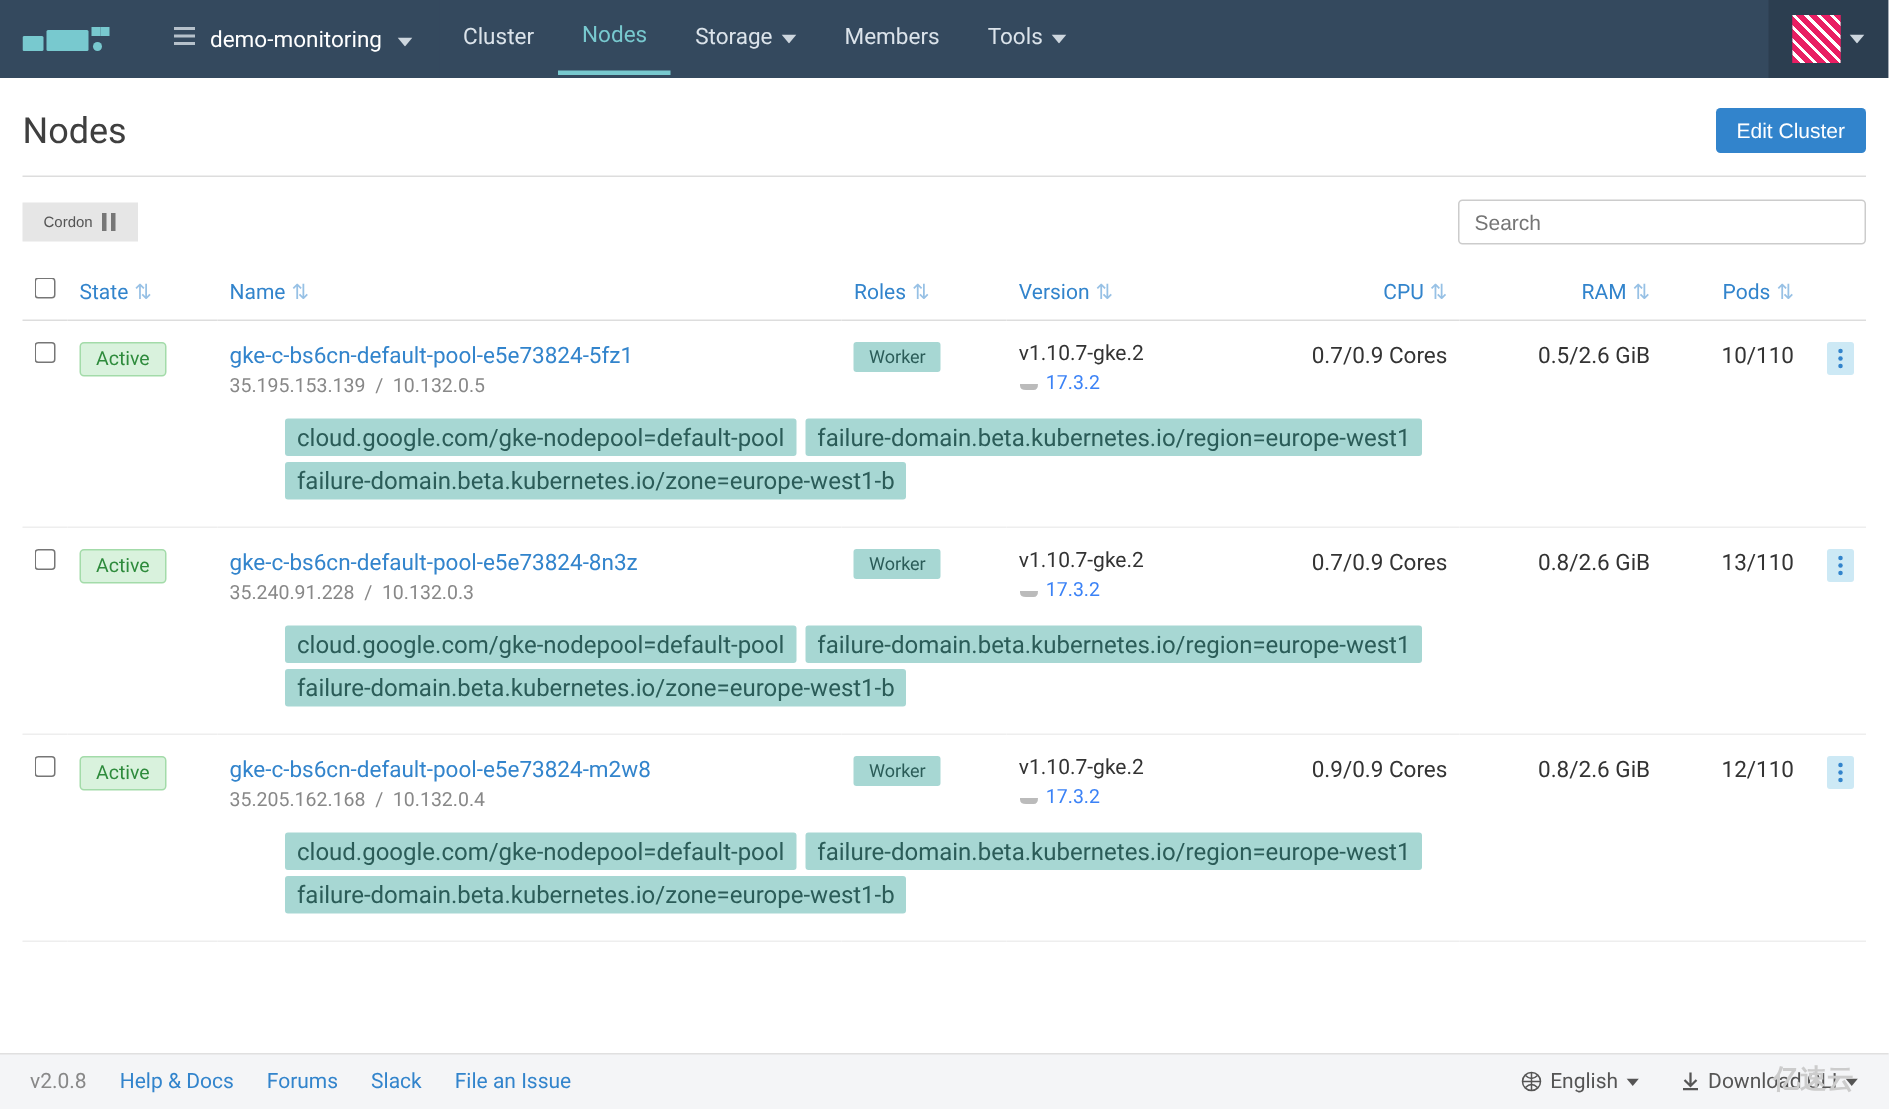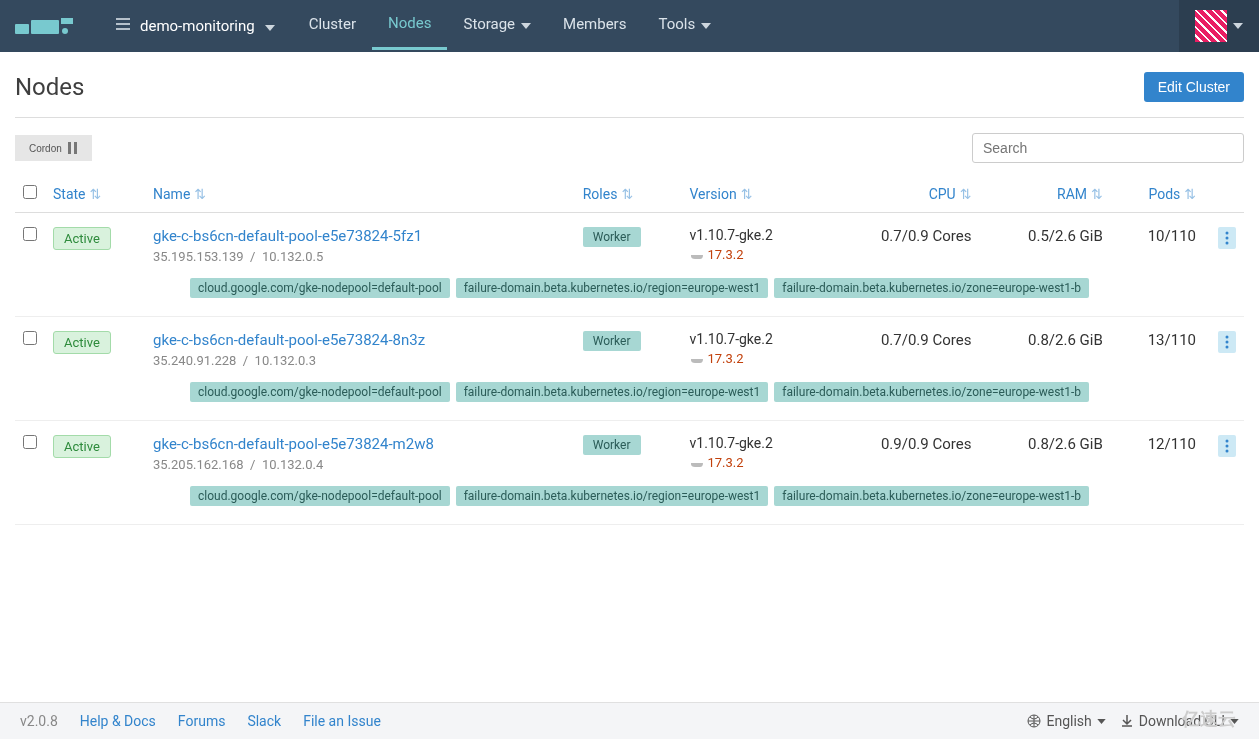--- a/index.html
+++ b/index.html
@@ -32,30 +32,30 @@
 .table td { padding: 10px 8px; vertical-align: top; border-bottom: 1px solid #eee; }
 .row-wrap td { border-bottom: none; padding-top:14px; }
 .labels-row td { padding-top: 4px; padding-bottom: 14px; border-bottom: 1px solid #eee;}
 .checkbox-cell { width: 28px; }
 .state-cell { width: 100px; }
 .actions-cell { width: 26px; text-align:right; }
 .badge-active { background: #d9f2dd; color: #2e8b3c; border: 1px solid #a3dba9; border-radius: 3px; padding: 3px 10px; font-size: 13px; display:inline-block;}
 .node-name { color: #3284cc; font-size: 15px; }
 .node-ips { color: #888; font-size: 13px; margin-top: 4px; }
 .role-badge { background: #a7d7d3; color: #2b5c58; border-radius: 2px; padding: 3px 10px; font-size: 12px; display:inline-block;}
-.label-tag { background: #a7d7d3; color: #2b5c58; border-radius: 2px; padding: 3px 8px; font-size: 12px; display:inline-block; margin-right:6px; margin-bottom:4px;}
+.label-tag { background: #a7d7d3; color: #2b5c58; border-radius: 2px; padding: 3px 8px; font-size: 16px; display:inline-block; margin-right:6px; margin-bottom:4px;}
 .version-main { color: #333; font-size: 14px; }
-.version-sub { color: #c2410c; font-size: 13px; margin-top:4px; display:flex; align-items:center; gap:4px;}
+.version-sub { color: #3b82f6; font-size: 13px; margin-top:4px; display:flex; align-items:center; gap:4px;}
 .cell-right { text-align: right; color: #333; font-size: 15px; white-space:nowrap;}
 .dots-btn { background: #cde9f5; border:none; width:18px; height:22px; border-radius:2px; cursor:pointer; display:inline-flex; align-items:center; justify-content:center; margin-left:6px; vertical-align:middle;}
 .footer { position: fixed; bottom: 0; left:0; right:0; background: #f4f5f7; border-top:1px solid #e0e0e0; display:flex; align-items:center; justify-content:space-between; padding: 10px 20px; font-size:14px;}
 .footer-left { display:flex; gap:22px; }
 .footer-left span, .footer-left a { color:#3284cc; }
 .footer-left .ver { color:#888; }
-.footer-right { display:flex; gap:14px; align-items:center; }
+.footer-right { display:flex; gap:27px; align-items:center; }
 .footer-right span { color:#555; display:flex; align-items:center; gap:5px;}
 .watermark { position:fixed; bottom:8px; right:23px; color:#ccc; font-size:18px; font-weight:bold;}
 input[type=checkbox]{ width:14px; height:14px; cursor:pointer;}
 </style>
 </head>
 <body>
 
 <div class="topbar">
   <div class="logo">
     <svg viewBox="0 0 60 28">

